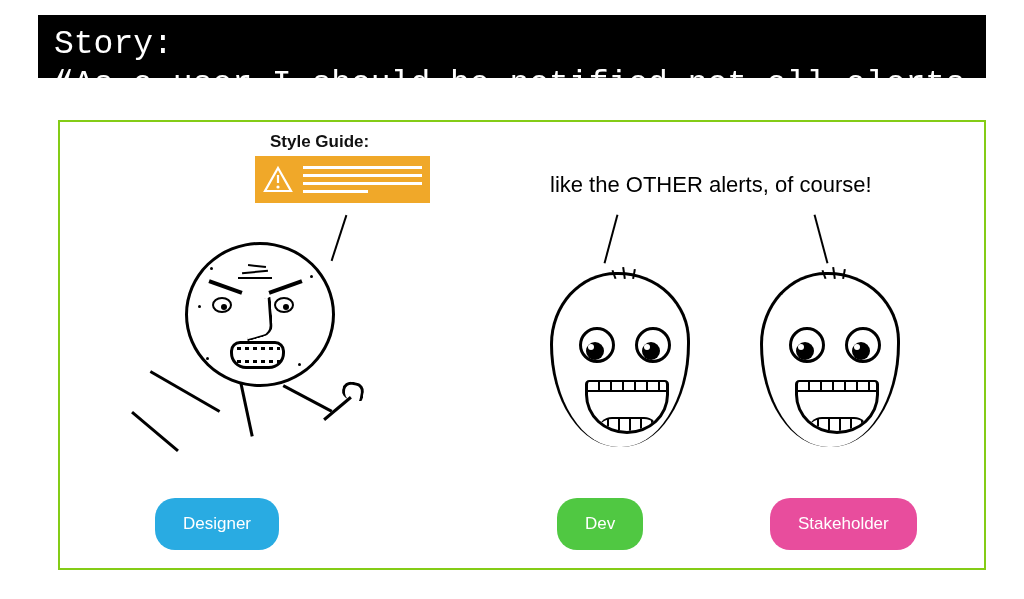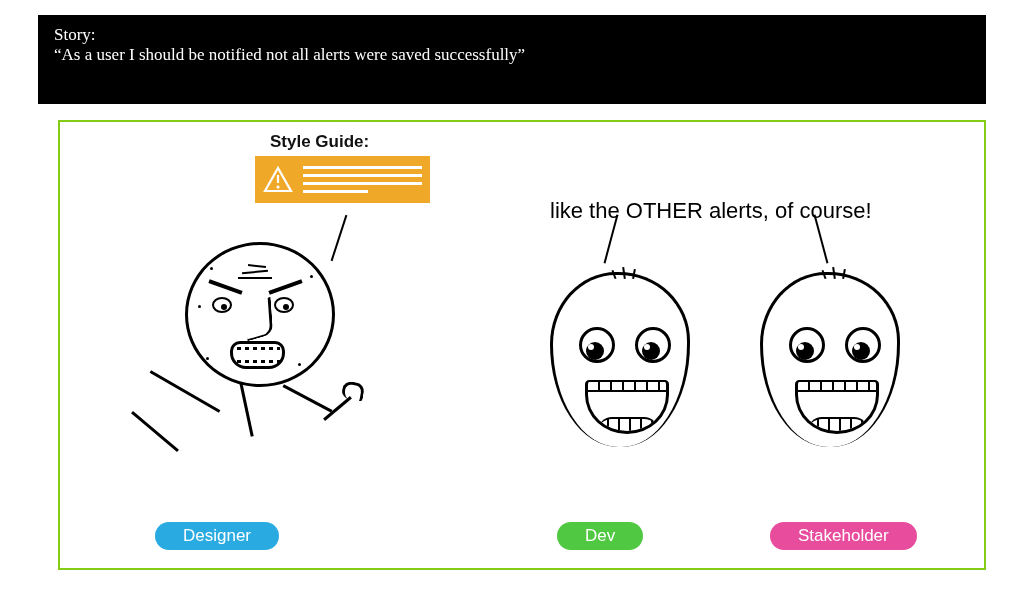--- a/index.html
+++ b/index.html
@@ -9,27 +9,27 @@
       background: #fff;
       font-family: Georgia, 'Times New Roman', serif;
       position: relative;
       overflow: hidden;
     }
     .story-banner {
       position: absolute;
       top: 15px;
       left: 38px;
       width: 948px;
-      height: 89px;
+      height: 63px;
       background: #000;
       color: #fff;
       padding: 10px 16px;
-      font-size: 17px;
+      font-size: 33px;
       line-height: 1.2;
-      font-family: Liberation Serif, serif;
+      font-family: Liberation Mono, monospace;
     }
     .panel {
       position: absolute;
       top: 120px;
       left: 58px;
       width: 928px;
       height: 450px;
       border: 2px solid #84cc16;
       background: #fff;
     }
@@ -82,21 +82,20 @@
       transform: rotate(18deg);
     }
 
     .other-alerts-text {
       position: absolute;
       top: 50px;
       left: 490px;
       font-family: 'Comic Sans MS', cursive, sans-serif;
       font-size: 22px;
       color: #000;
-      margin-top: 26px;
     }
     .speech-line-dev {
       position: absolute;
       top: 92px;
       left: 550px;
       width: 2px;
       height: 50px;
       background: #000;
       transform: rotate(15deg);
     }
@@ -324,21 +323,21 @@
       position:absolute; width:2px; background:#000;
     }
     .happy-hair1 { top:-8px; left:70px; height:12px; transform:rotate(-8deg);}
     .happy-hair2 { top:-6px; left:80px; height:10px; transform:rotate(10deg);}
     .happy-hair3 { top:-5px; left:60px; height:9px; transform:rotate(-20deg);}
 
     
     .pill {
       position: absolute;
       bottom: 18px;
-      height: 28px;
+      height: 52px;
       border-radius: 20px;
       color: #fff;
       font-family: Arial, Helvetica, sans-serif;
       font-size: 17px;
       display: flex;
       align-items: center;
       justify-content: center;
       padding: 0 28px;
     }
     .pill-designer { left: 95px; background: #29abe2; }

